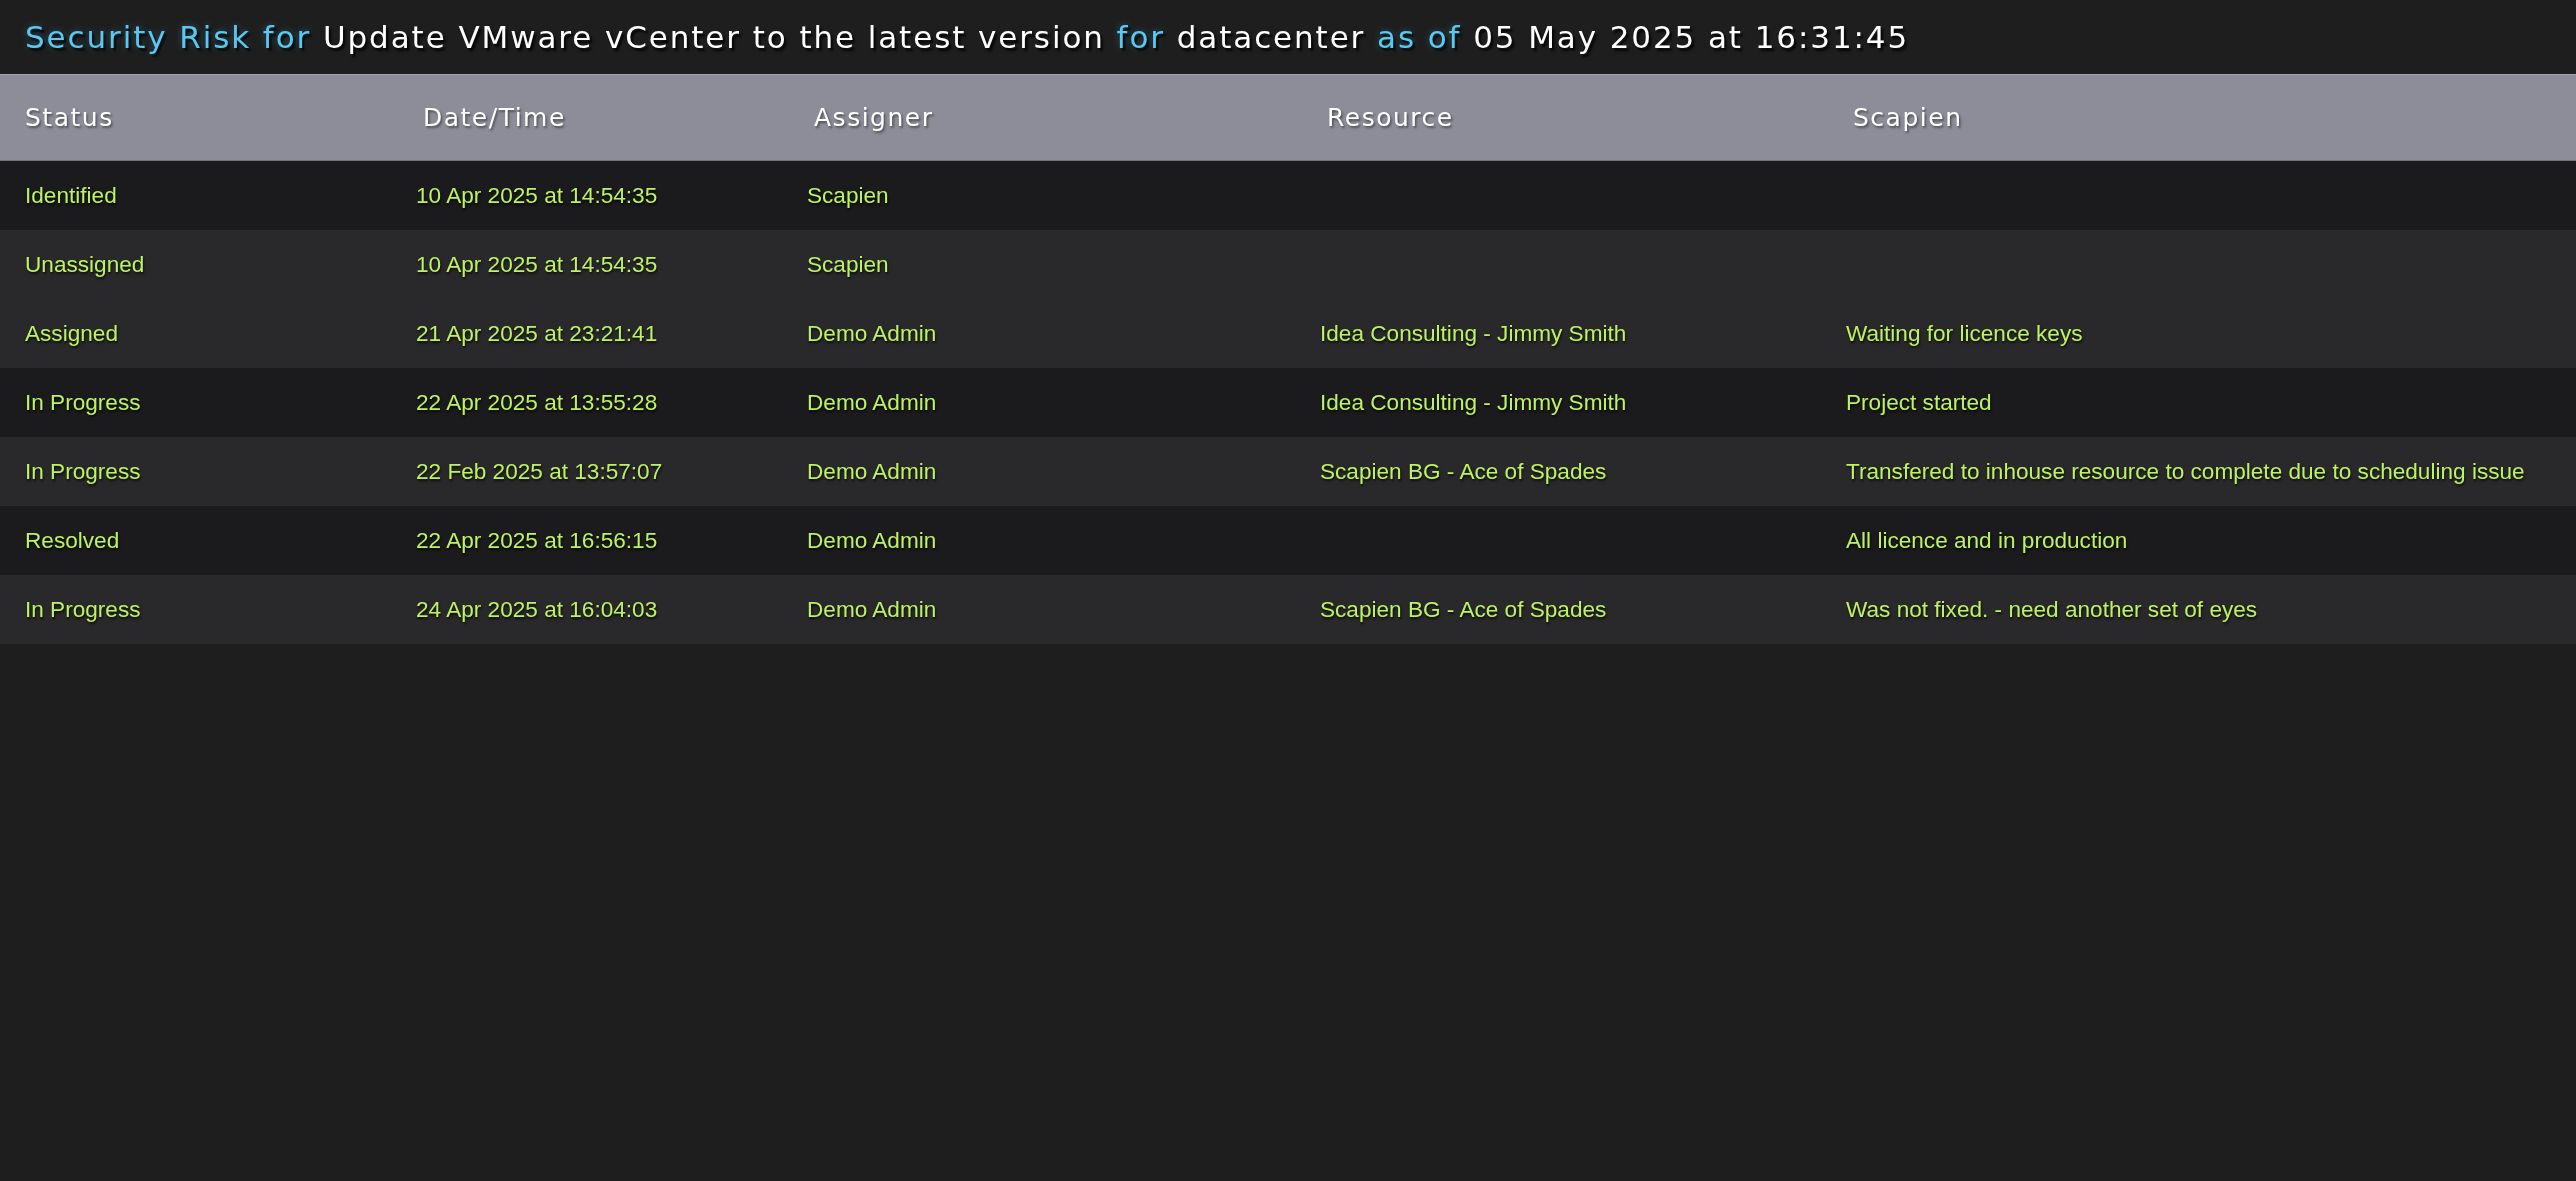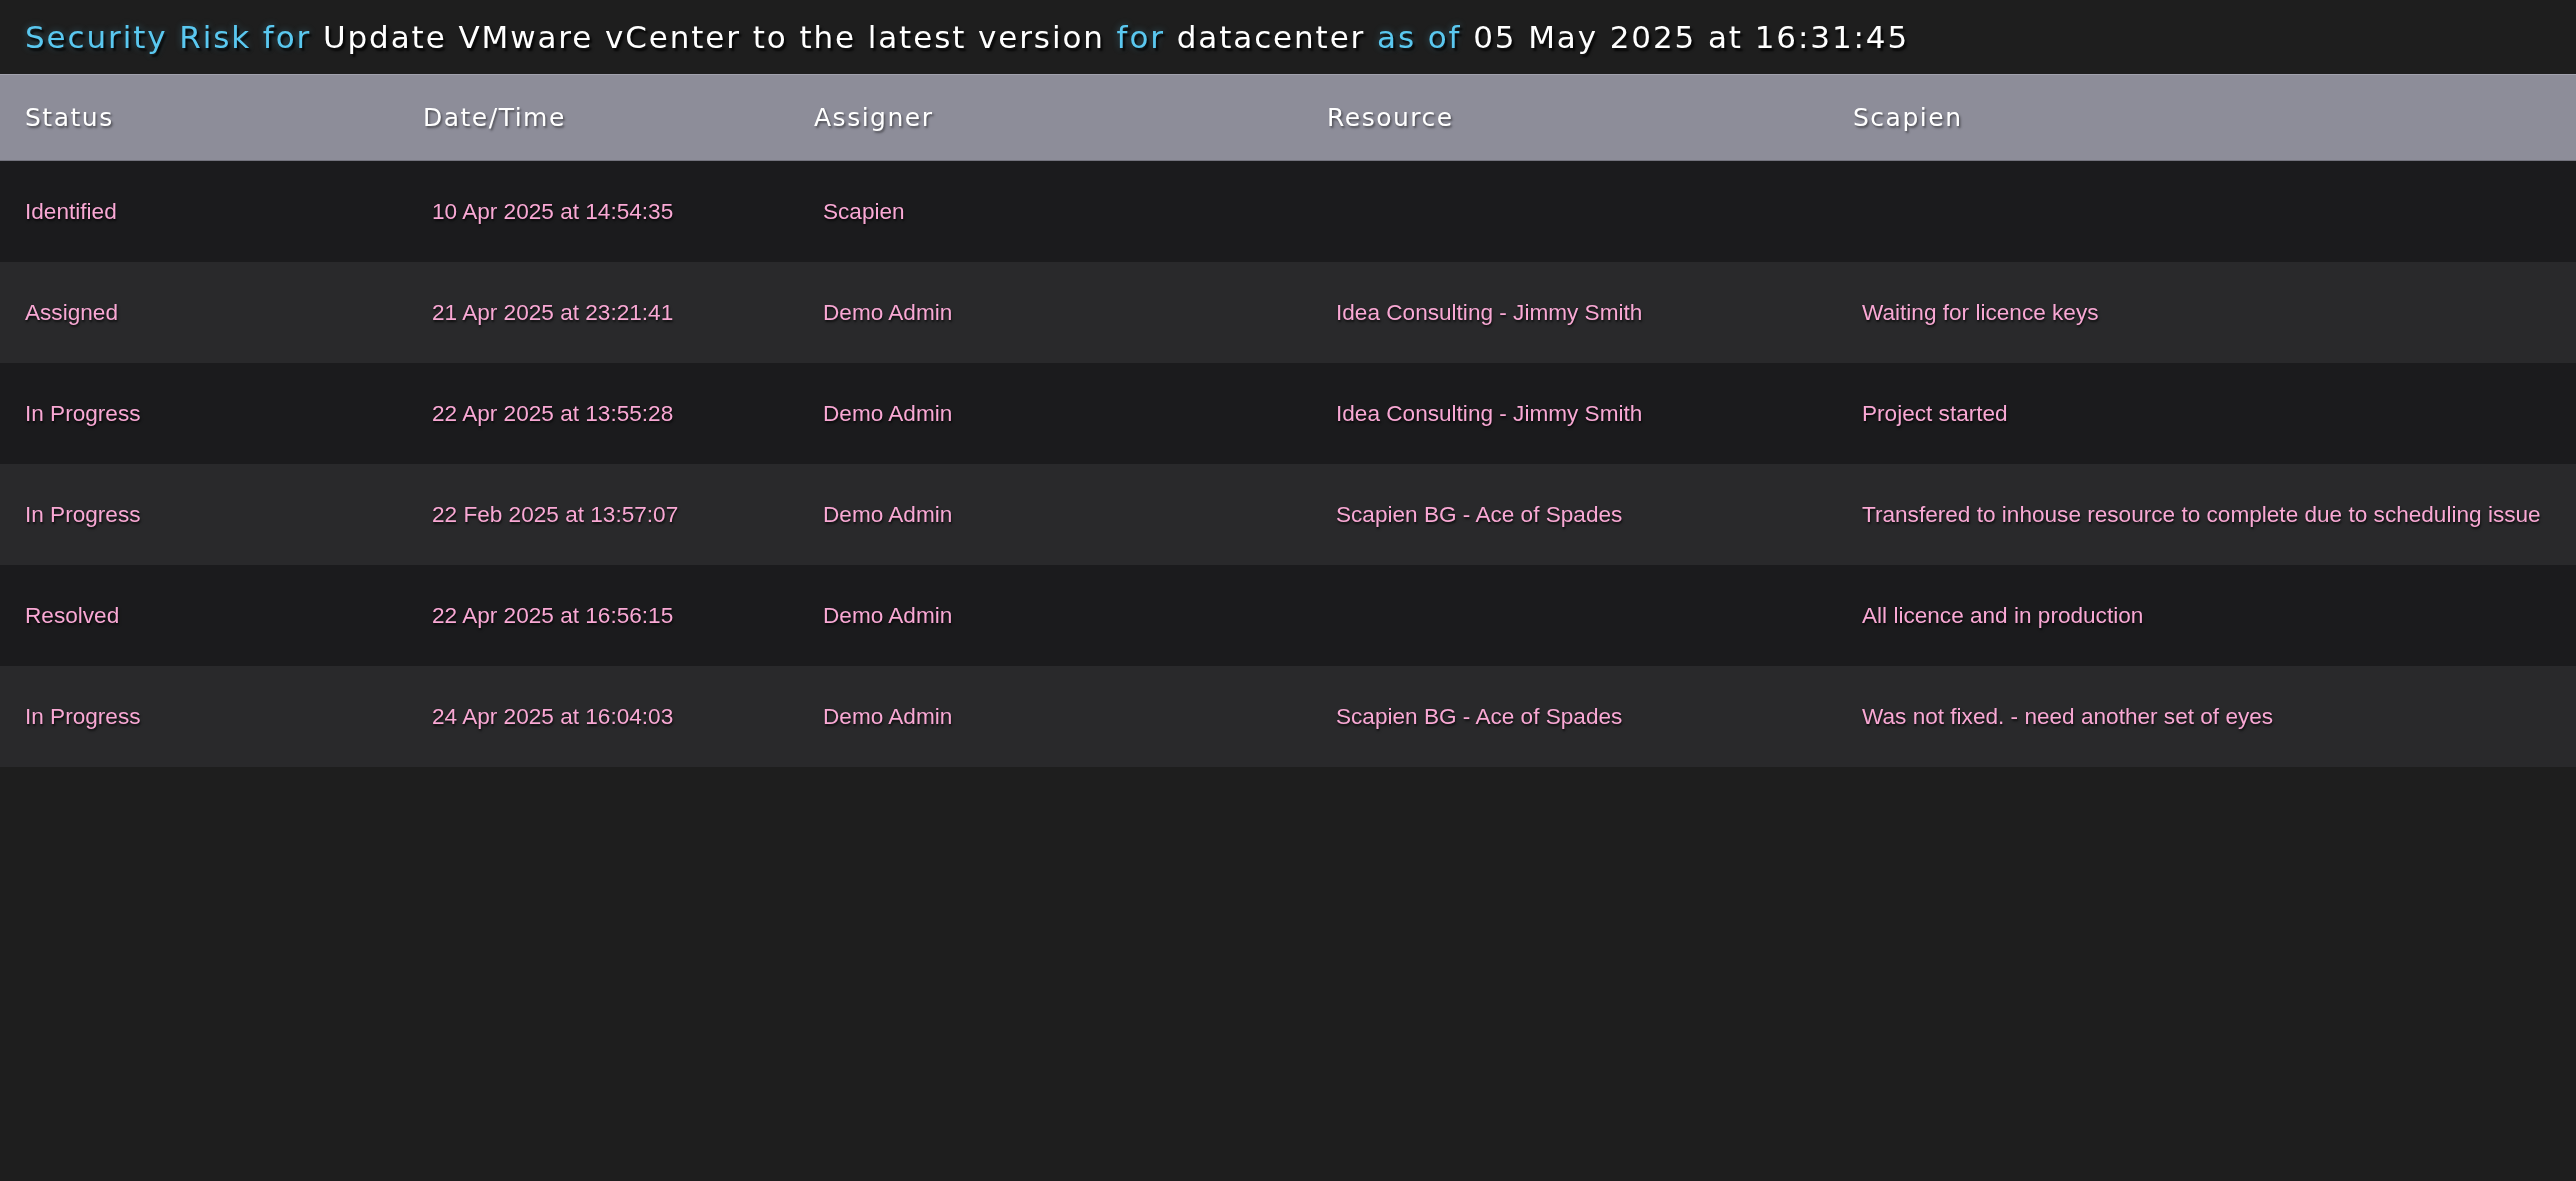--- a/index.html
+++ b/index.html
@@ -62,22 +62,22 @@
     border-top: 1.5px solid #a2a2ad;
     border-bottom: 1.5px solid #73737d;
     padding: 7px;
   }
   thead th.first, tbody td.first { padding-left: 25px; }
 
   tbody td {
     font-size: 22.6px;
     line-height: 69px;
     vertical-align: top;
-    padding: 16px;
-    color: #f9a8d4;
+    padding: 0;
+    color: #bef264;
     text-shadow: 0.8px 1.5px 2.3px rgba(0,0,0,0.7);
     overflow: hidden;
   }
   tbody td.comment {
     padding-right: 34px;
     line-height: 69px;
   }
   tbody tr.dark  { background: #1b1b1d; }
   tbody tr.light { background: #29292b; }
 </style>
@@ -101,20 +101,27 @@
       <th class="first">Status</th>
       <th>Date/Time</th>
       <th>Assigner</th>
       <th>Resource</th>
       <th>Scapien</th>
     </tr>
   </thead>
   <tbody>
     <tr class="dark">
       <td class="first">Identified</td>
+      <td>10 Apr 2025 at 14:54:35</td>
+      <td>Scapien</td>
+      <td></td>
+      <td class="comment"></td>
+    </tr>
+    <tr class="light">
+      <td class="first">Unassigned</td>
       <td>10 Apr 2025 at 14:54:35</td>
       <td>Scapien</td>
       <td></td>
       <td class="comment"></td>
     </tr>
     <tr class="light">
       <td class="first">Assigned</td>
       <td>21 Apr 2025 at 23:21:41</td>
       <td>Demo Admin</td>
       <td>Idea Consulting - Jimmy Smith</td>

